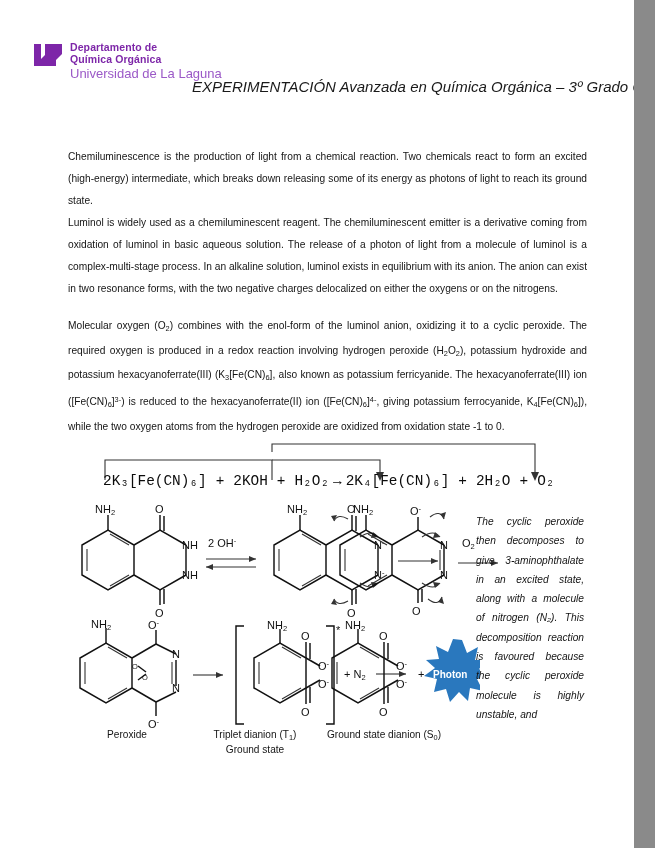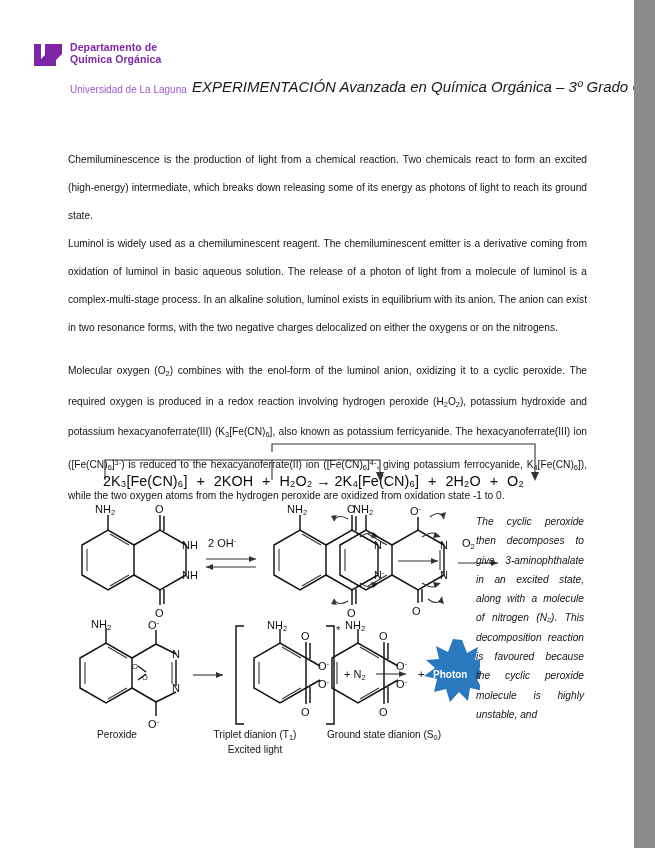--- a/index.html
+++ b/index.html
@@ -7,61 +7,61 @@
   .page{
     position:relative;width:634px;height:848px;background:#ffffff;
     overflow:hidden;box-sizing:border-box;
   }
   
   .header{position:absolute;left:0;top:0;width:655px;height:58px;}
   .logo{position:absolute;left:33px;top:42px;display:flex;align-items:flex-start;}
   .logo-mark{width:30px;height:26px;flex:none;margin-right:7px;}
   .logo-text{line-height:1.12;}
   .logo-l1,.logo-l2{color:#7d26a8;font-weight:bold;font-size:10.5px;letter-spacing:0.1px;}
-  .logo-l3{color:#9b59c7;font-size:10px;margin-top:18px;}
+  .logo-l3{color:#9b59c7;font-size:13px;margin-top:1px;}
   .course-line{
     position:absolute;left:192px;top:78px;width:430px;
     font-family:Liberation Sans, sans-serif;
     font-style:italic;font-size:15px;color:#1a1a1a;white-space:nowrap;
   }
   
   .doc-title{
     position:absolute;left:68px;top:103px;
     font-size:22.5px;color:#2f74c0;font-weight:normal;letter-spacing:0.1px;
   }
   
   .body-col{position:absolute;left:68px;top:146px;width:519px;}
   .para{
     text-align:justify;font-size:10.2px;color:#141414;
-    line-height:28px;margin:0 0 0 0;
+    line-height:22px;margin:0 0 0 0;
   }
   .para + .para{margin-top:0;}
   .para.gap{margin-top:15px;}
   sub{font-size:7.4px;vertical-align:-0.22em;}
   sup{font-size:7.4px;vertical-align:0.42em;}
   
   .eqwrap{position:absolute;left:0;top:424px;width:655px;height:72px;}
   .eq-line{
-    position:absolute;font-family:Liberation Sans, sans-serif;
+    position:absolute;font-family:Liberation Mono, monospace;
     font-size:14.4px;color:#0b0b0b;left:103px;top:473px;white-space:nowrap;text-align:right;
   }
   .eq-plus{padding:0 9px;}
   .arrowchar{display:inline-block;padding:0 4px;}
   
   .scheme1{position:absolute;left:60px;top:503px;width:410px;height:120px;}
   .scheme2{position:absolute;left:58px;top:620px;width:412px;height:140px;}
   .side-col{
     position:absolute;left:476px;top:512px;width:108px;
     font-size:10.2px;color:#141414;line-height:19.3px;text-align:justify;font-style:italic;
   }
   .side-col p{margin:0;}
   .caption{
     position:absolute;font-size:10.1px;color:#141414;text-align:center;
   }
-  .cap-peroxide{left:62px;top:729px;width:110px;text-align:center;}
+  .cap-peroxide{left:72px;top:729px;width:110px;text-align:center;}
   .cap-triplet{left:184px;top:729px;width:142px;line-height:12px;}
   .cap-ground{left:300px;top:729px;width:168px;}
   
   .footer{position:absolute;left:0;top:786px;width:655px;height:26px;}
   svg{display:block;}
   .st{font-family:"Liberation Sans",sans-serif;font-size:11px;fill:#111;}
   .st-sm{font-family:"Liberation Sans",sans-serif;font-size:7.5px;fill:#111;}
   .bond{stroke:#111;stroke-width:1.45;fill:none;}
   .bond-thin{stroke:#333;stroke-width:1.1;fill:none;}
   .curve{stroke:#333;stroke-width:1.1;fill:none;}
@@ -316,21 +316,21 @@
       <g>
         <polygon points="152,20 157,33 168,27 165,40 178,40 169,49 180,56 167,59 173,71 160,68 158,81 149,72 140,82 136,69 124,72 127,59 114,56 125,48 116,40 129,39 126,26 138,32 143,19" fill="#2a78be"></polygon>
       </g>
       <text x="123" y="58" style="font-family:'Liberation Sans',sans-serif;font-size:10px;fill:#ffffff;font-weight:bold;">Photon</text>
     </svg>
   </div>
 
   <div class="caption cap-peroxide">Peroxide</div>
   <div class="caption cap-triplet">
     <span>Triplet dianion (T</span><sub>1</sub><span>)</span>
-    <div>Excited light</div>
+    <div>Ground state</div>
   </div>
   <div class="caption cap-ground">
     <span>Ground state dianion (S</span><sub>0</sub><span>)</span>
   </div>
 
   <div class="side-col">
     <p>The cyclic peroxide then decomposes to give 3-aminophthalate in an excited state, along with a molecule of nitrogen (N₂). This decomposition reaction is favoured because the cyclic peroxide molecule is highly unstable, and</p>
   </div>
 
   <div class="footer">

